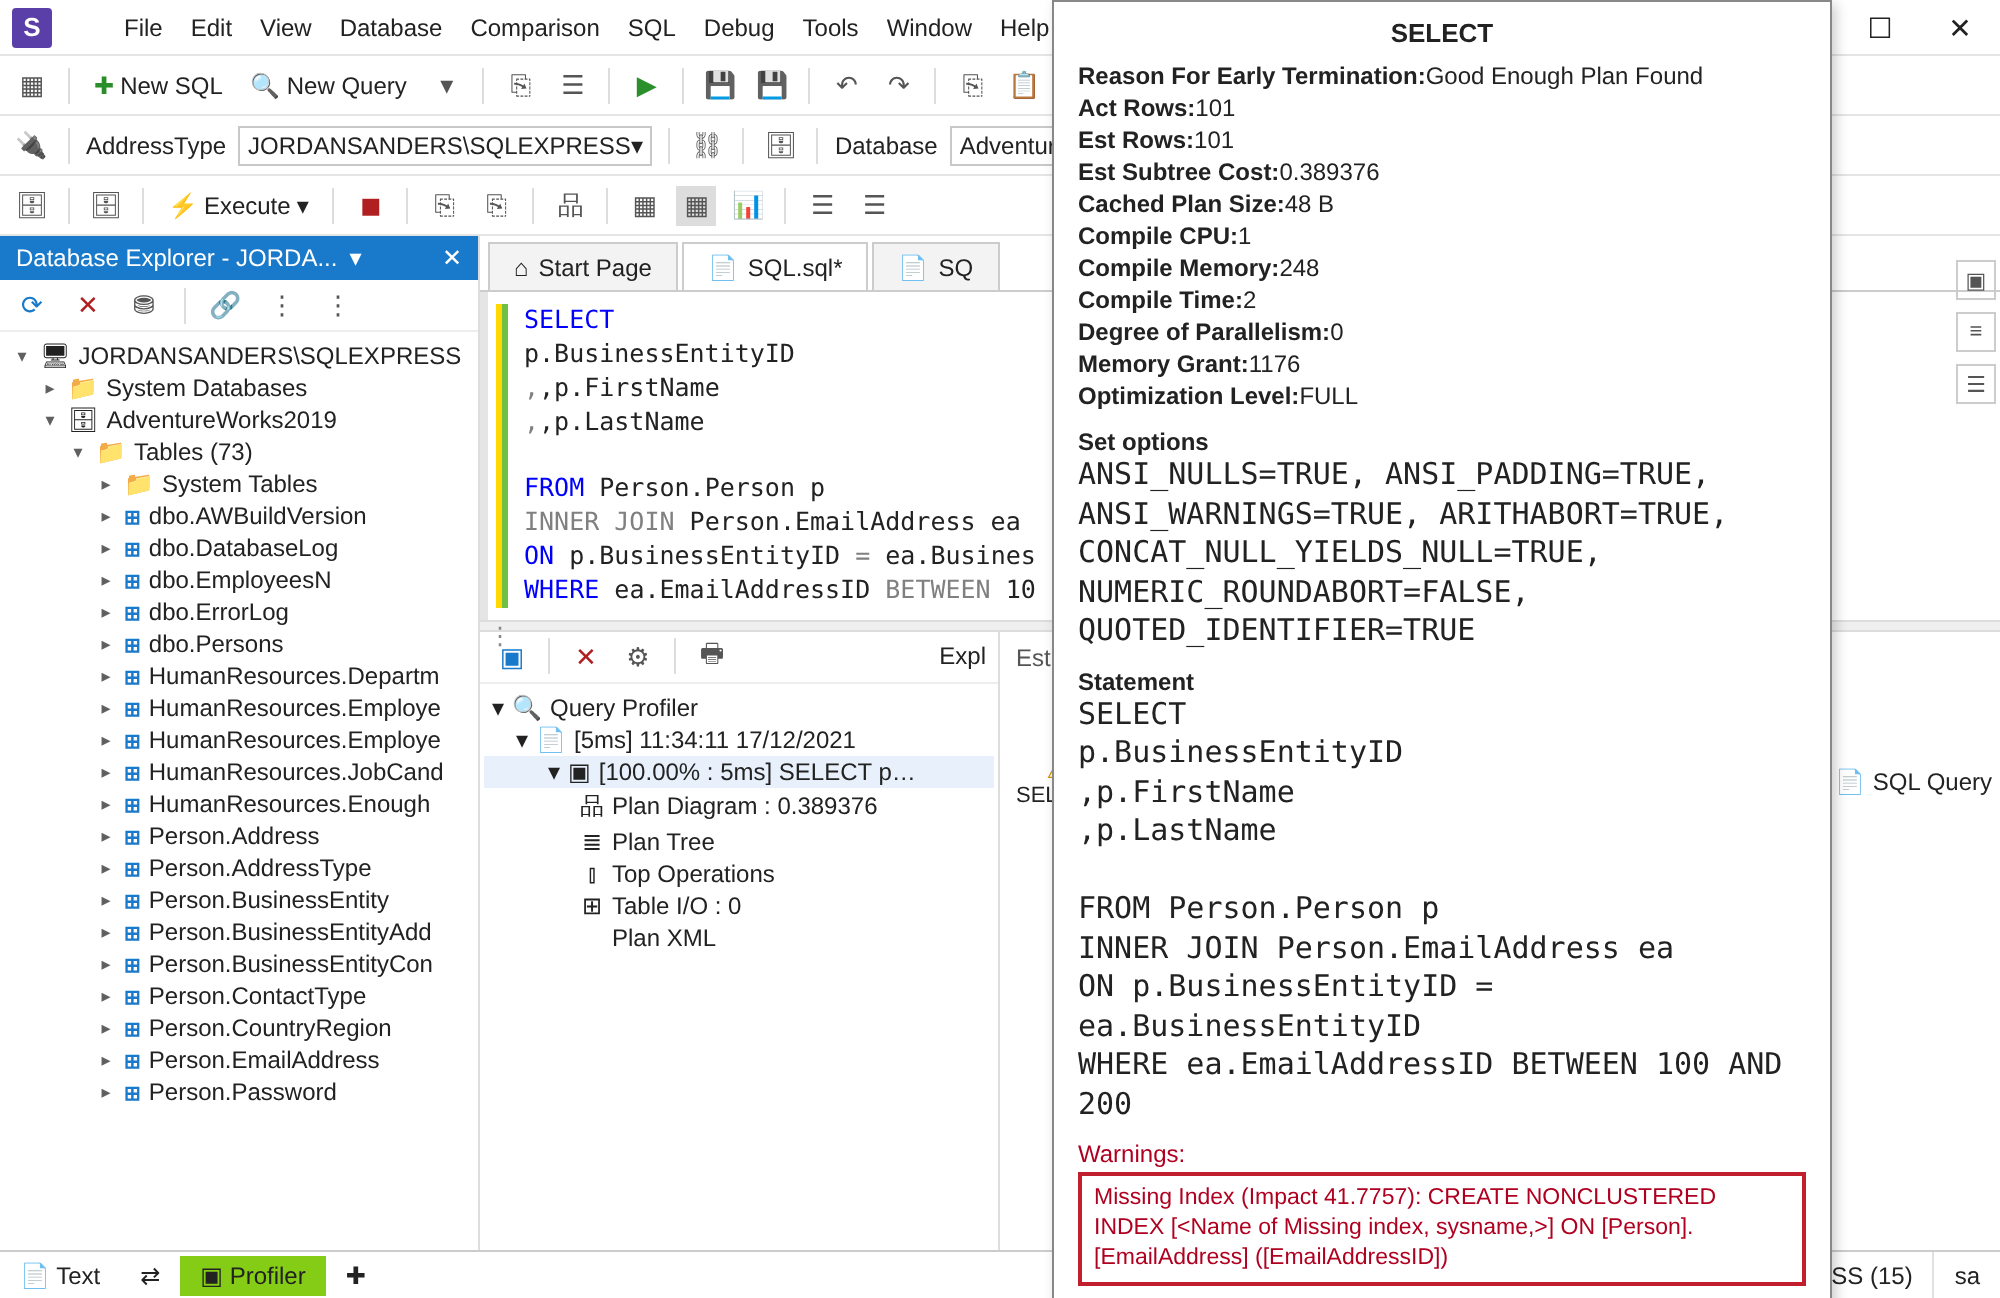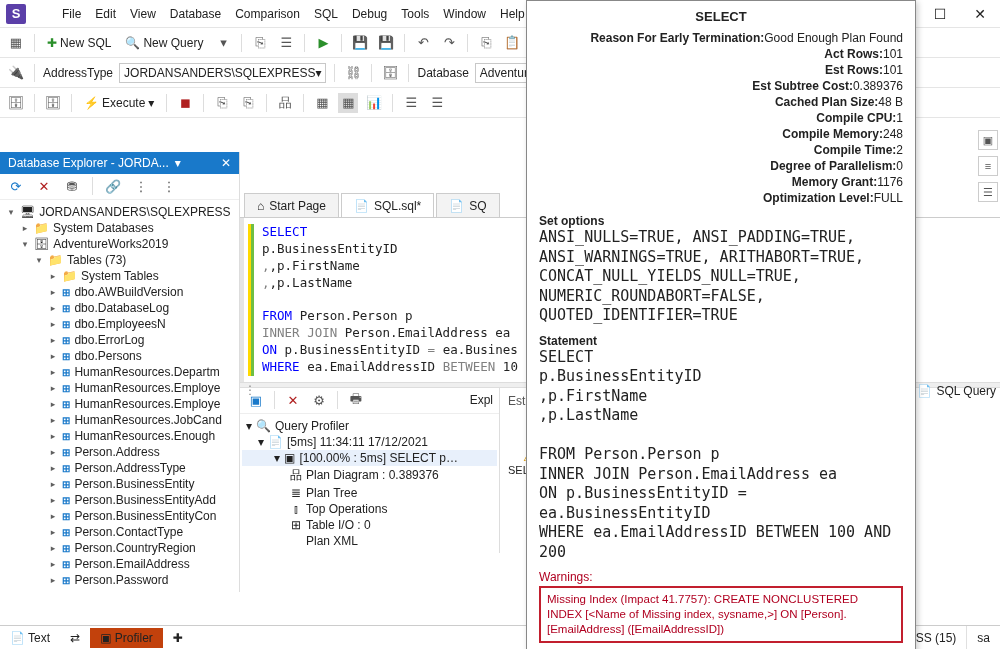--- a/index.html
+++ b/index.html
@@ -32,21 +32,21 @@
   .winbtns div { width:40px; text-align:center; font-size:14px; }
   .toolbar {
     height:30px; display:flex; align-items:center; padding:0 6px;
     border-bottom:1px solid #e5e5e5; gap:6px;
   }
   .tb-ico { width:20px; height:20px; display:flex;align-items:center;justify-content:center;
     color:#555; font-size:13px; }
   .tb-sep { width:1px; height:18px; background:#ddd; margin:0 2px; }
   .btnlbl { display:flex;align-items:center;gap:3px; padding:2px 4px;}
   .select { border:1px solid #c8c8c8; padding:2px 4px; min-width:160px; display:flex; justify-content:space-between;}
-  .main { display:flex; height: calc(649px - 28px - 30px - 30px - 30px - 24px); align-items: center; }
+  .main { display:flex; height: calc(649px - 28px - 30px - 30px - 30px - 24px); }
   .explorer {
     width:240px; border-right:1px solid #ddd; display:flex;flex-direction:column;
   }
   .panel-hdr {
     background:#1979ca; color:#fff; padding:4px 8px; display:flex;align-items:center;
     font-size:12px;
   }
   .panel-hdr .x { margin-left:auto; }
   .exp-tb { height:26px; display:flex;align-items:center;gap:8px;padding:0 6px;
     border-bottom:1px solid #eee;}
@@ -93,29 +93,29 @@
   .planline { color:#888; font-size:11px;}
   .warn-ico { color:#d99400; font-size:14px;}
   .statusbar {
     position:absolute; bottom:0; left:0; right:0; height:24px;
     border-top:1px solid #ccc; display:flex; align-items:center; font-size:12px;
     background:#fff;
   }
   .sb-seg { padding:0 10px; border-left:1px solid #e0e0e0; height:100%;
     display:flex;align-items:center; gap:5px;}
   .sb-tab { padding:3px 10px; }
-  .sb-tab.active { background:#c2410c; }
+  .sb-tab.active { background:#84cc16; }
   .green-dot{color:#2bab2b;font-size:12px;}
   .tooltip {
     position:absolute; top:0; right:84px; width:390px;
     background:#fff; border:1px solid #888; box-shadow:2px 2px 6px rgba(0,0,0,.2);
     padding:8px 12px 10px; font-size:12px; z-index:50;
   }
   .tooltip h3 { text-align:center; font-size:13px; font-weight:bold; margin-bottom:6px;}
-  .tt-row { display:flex; justify-content:flex-end; padding:1px 0;}
+  .tt-row { display:flex; justify-content:flex-start; padding:1px 0;}
   .tt-row .k { font-weight:bold; }
   .tt-sec { margin-top:8px; }
   .tt-sec .h { font-weight:bold; }
   .tt-mono { font-family:Consolas,monospace; font-size:15px; white-space:pre-wrap;
     line-height:1.3; }
   .tt-warn-h { color:#b00020; font-weight:normal; cursor:pointer;}
   .tt-warn-box { border:2px solid #c21f2e; padding:4px 6px; margin-top:2px;
     font-size:11.5px; line-height:1.3; color:#b00020;}
   .rside-btns { position:absolute; right:0; top:130px; width:24px;
     display:flex;flex-direction:column;gap:6px;align-items:center;}

